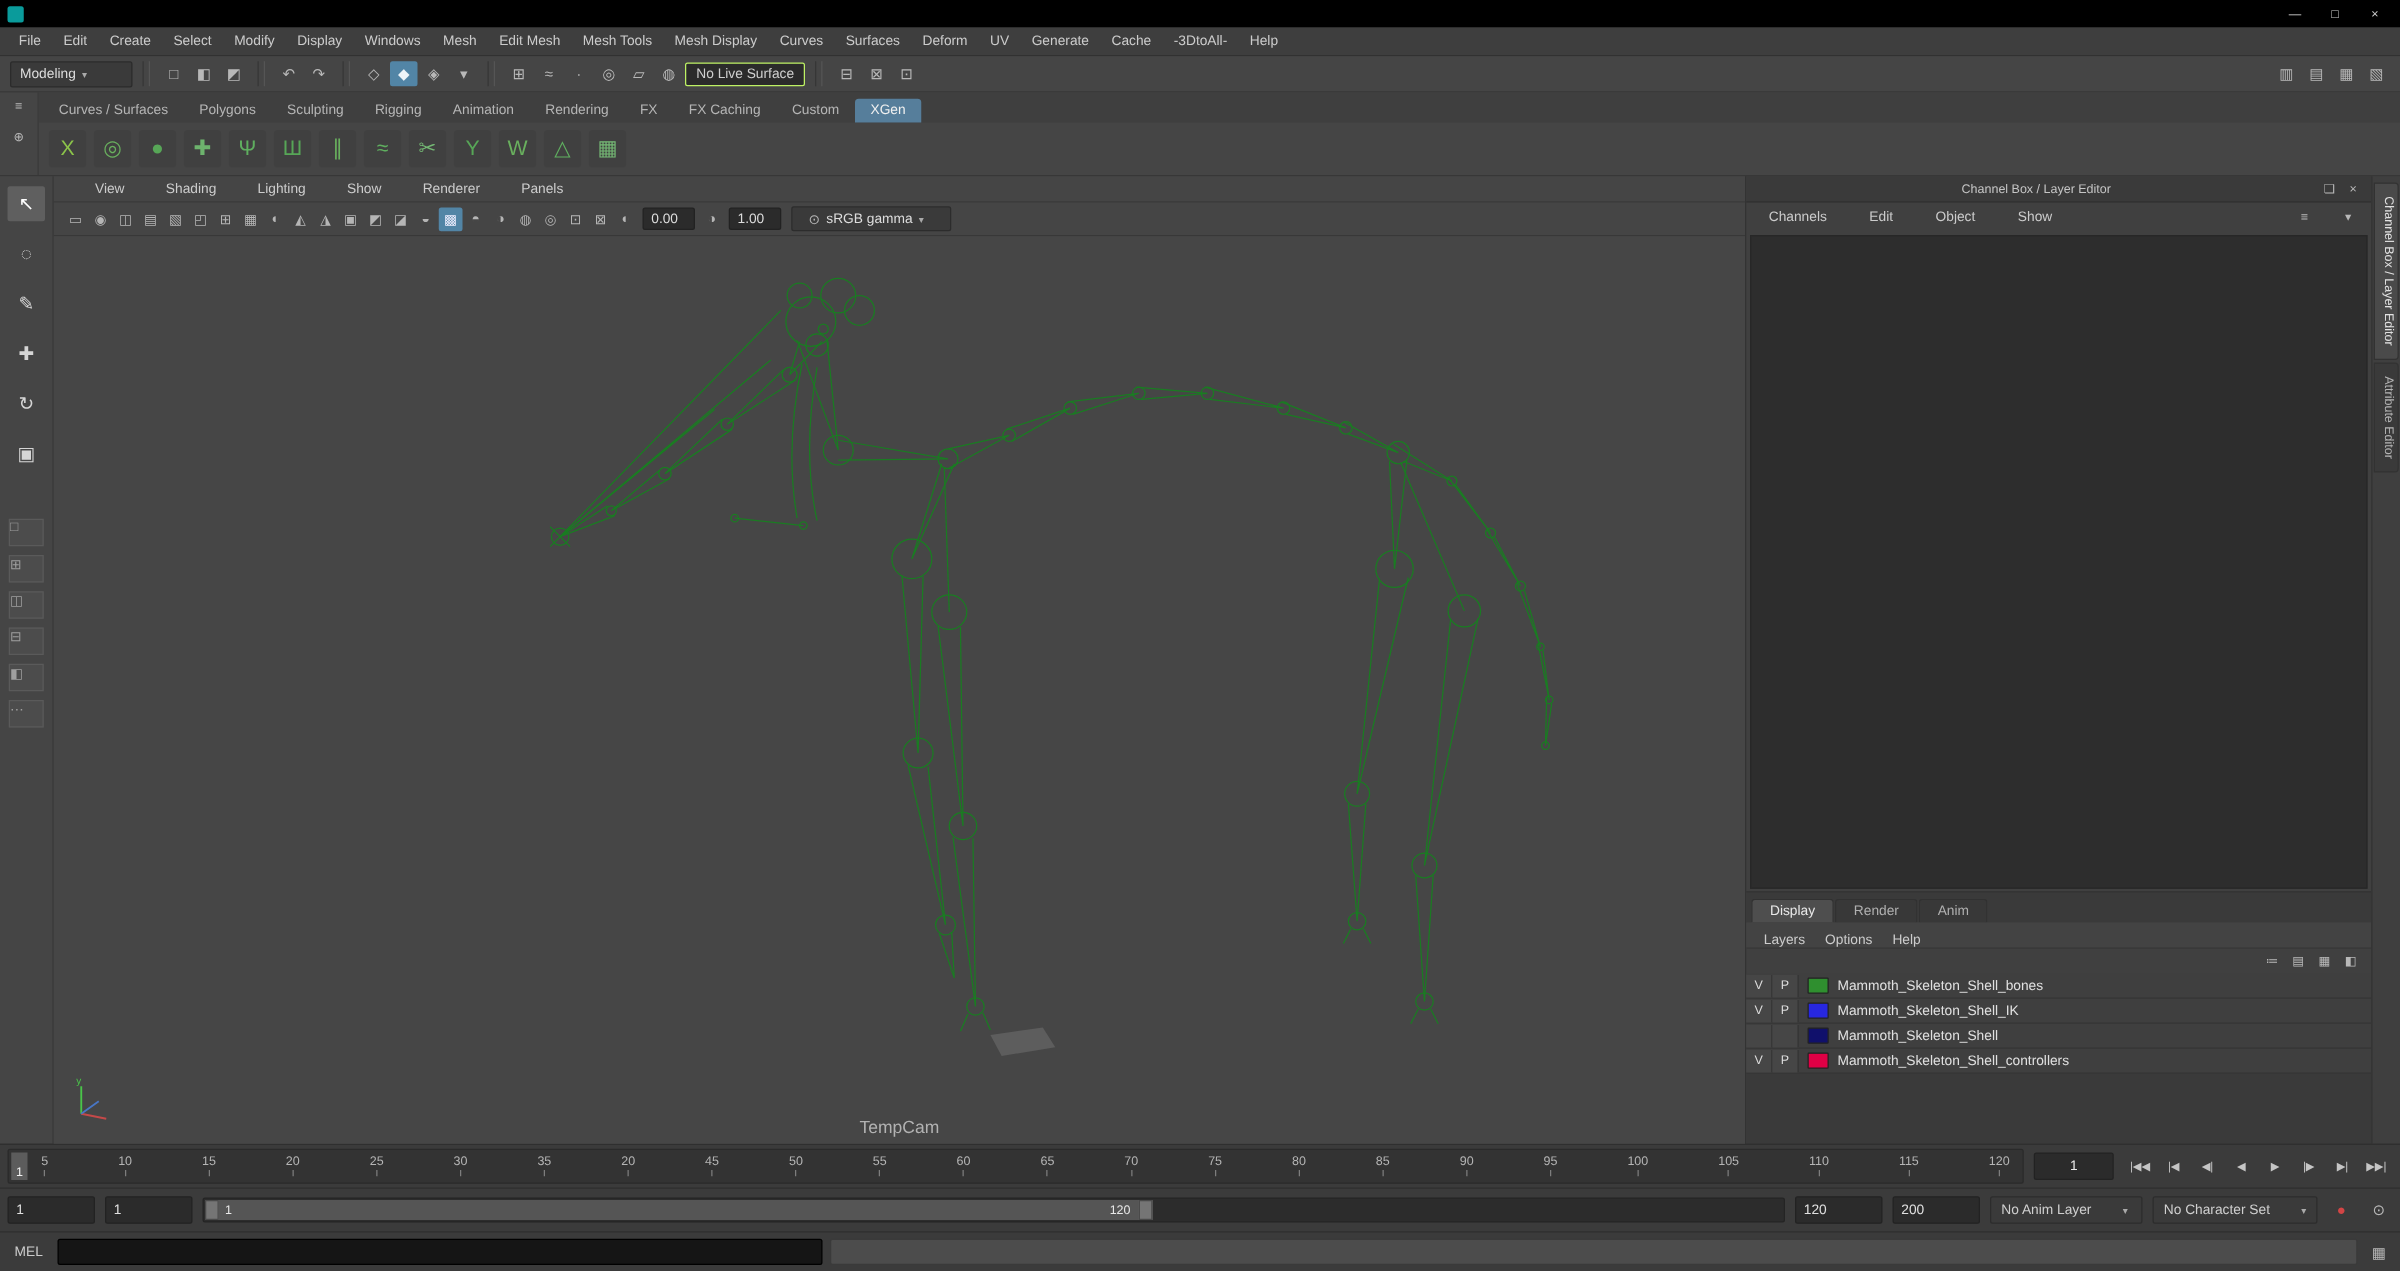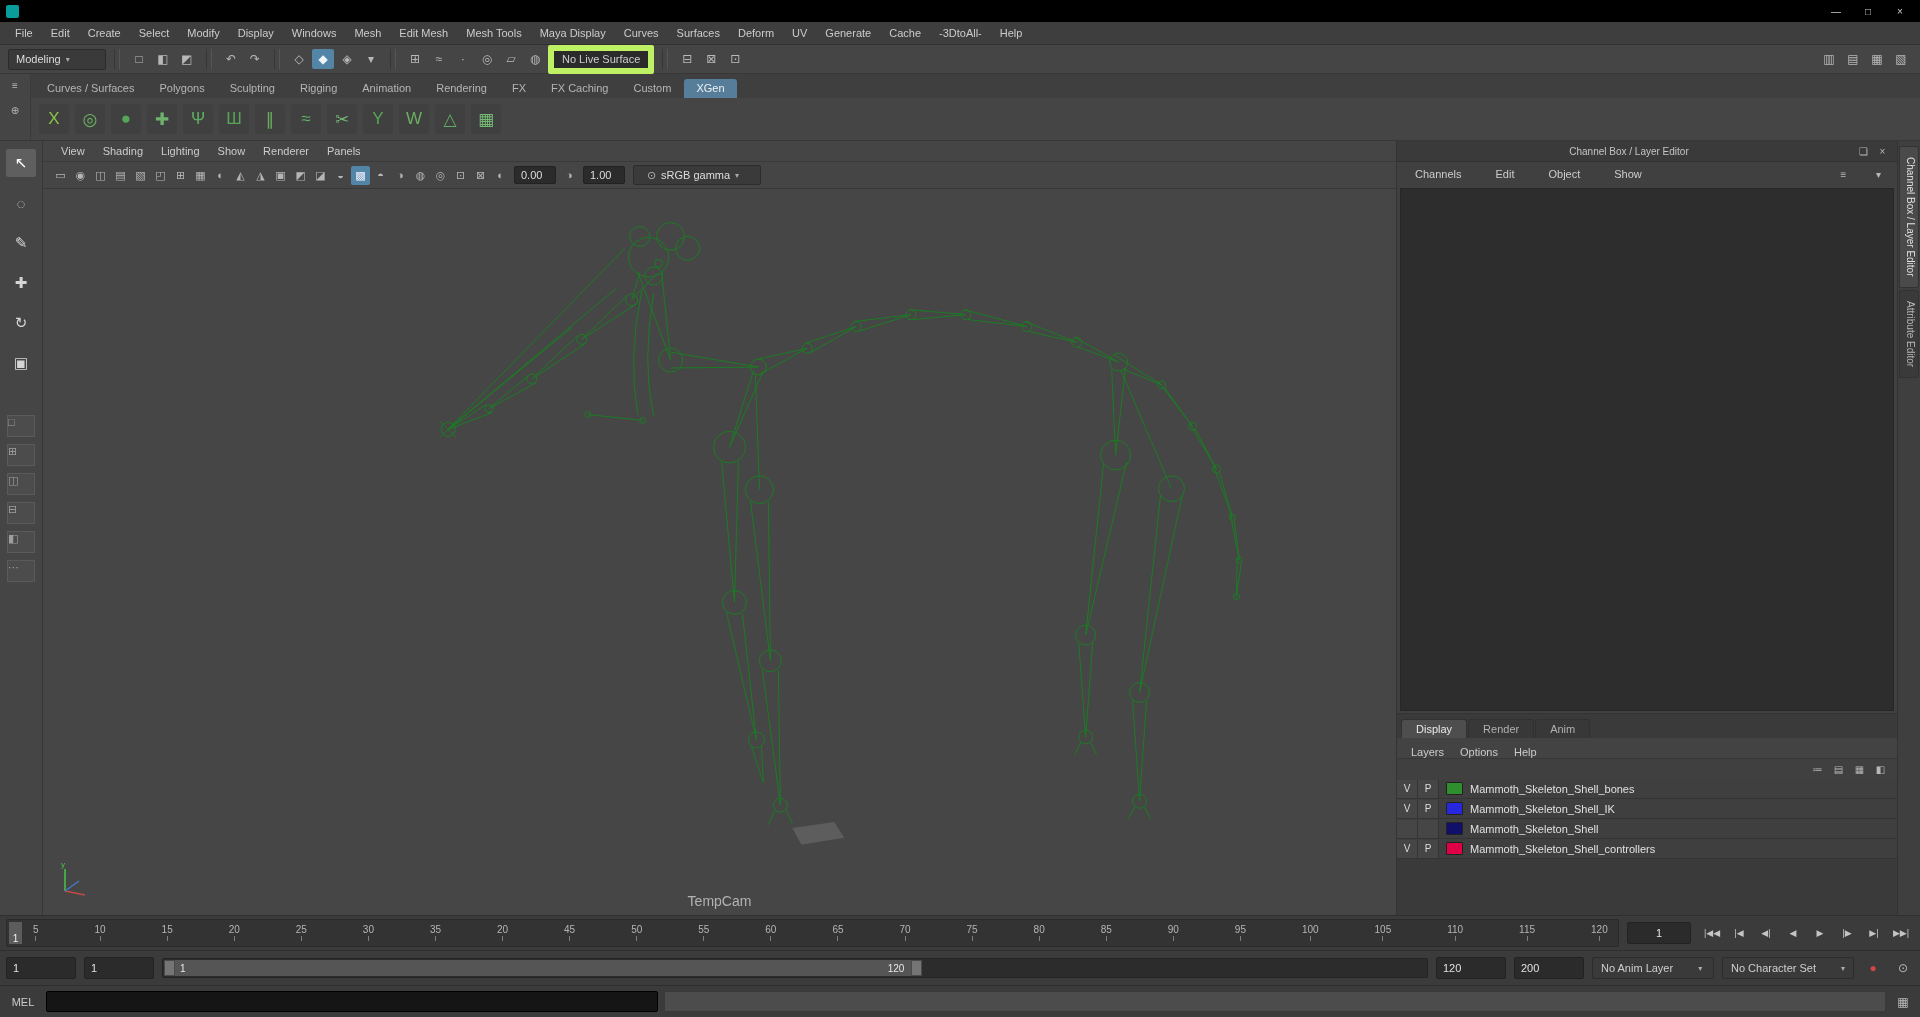--- a/index.html
+++ b/index.html
@@ -20,21 +20,21 @@
   .winbtns{margin-left:auto;display:flex;gap:4px;}
   .winbtn{width:28px;height:16px;display:flex;align-items:center;justify-content:center;color:#ccc;font-size:10px;}
   
   .menubar{height:22px;background:#3e3e3e;border-bottom:1px solid #313131;display:flex;align-items:center;padding:0 6px;flex:0 0 auto;}
   .menu-item{padding:0 9px;line-height:21px;color:#ccc;white-space:nowrap;}
   
   .statusline{height:28px;background:#454545;border-bottom:1px solid #373737;display:flex;align-items:center;padding:0 8px;gap:2px;flex:0 0 auto;}
   .menuset{display:flex;align-items:center;background:#3a3a3a;border:1px solid #2b2b2b;border-radius:2px;
            height:19px;padding:0 7px;min-width:82px;color:#ddd;}
   .slsep{width:4px;height:20px;border-left:1px solid #363636;border-right:1px solid #555;margin:0 6px;}
-  .field{background:#2b2b2b;border:6px solid #bef264;border-radius:2px;height:17px;display:flex;align-items:center;
+  .field{background:#2b2b2b;border:1px solid #bef264;border-radius:2px;height:17px;display:flex;align-items:center;
          padding:0 8px;color:#cfcfcf;}
   
   .shelfzone{display:flex;background:#454545;border-bottom:1px solid #373737;flex:0 0 auto;}
   .shelf-rail{width:30px;display:flex;flex-direction:column;align-items:center;padding-top:4px;gap:10px;
               border-right:1px solid #3a3a3a;}
   .shelf-main{flex:1;display:flex;flex-direction:column;}
   .shelftabs{height:24px;background:#3f3f3f;display:flex;align-items:flex-end;padding:0 4px;gap:1px;}
   .shelftab{padding:3px 12px;color:#b5b5b5;border-radius:3px 3px 0 0;line-height:13px;}
   .shelftab.active{background:#567e9b;color:#f0f0f0;}
   .shelficons{height:42px;display:flex;align-items:center;padding:0 8px;gap:6px;}
@@ -44,21 +44,21 @@
   .main{flex:1;min-height:0;display:flex;}
   .toolbox{width:42px;background:#454545;border-right:1px solid #373737;display:flex;flex-direction:column;
            align-items:center;padding-top:8px;gap:12px;flex:0 0 auto;}
   .tool{width:30px;height:28px;font-size:15px;color:#d5d5d5;}
   .tool.active{background:#5f5f5f;color:#fff;}
   .layouts{margin-top:26px;display:flex;flex-direction:column;gap:7px;align-items:center;}
   .layout{width:26px;height:20px;border:1px solid #5a5a5a;background:#4c4c4c;color:#9f9f9f;font-size:11px;}
   
   .viewport{flex:1;min-width:0;display:flex;flex-direction:column;background:#454545;}
   .vp-menus{height:20px;display:flex;align-items:center;padding:0 10px;gap:2px;border-bottom:1px solid #3a3a3a;}
-  .vp-menu{padding:0 8px;color:#ccc;}
+  .vp-menu{padding:0 8px;color:#ccc;margin-left:15px;}
   .vp-toolbar{height:26px;display:flex;align-items:center;padding:0 8px;gap:1px;border-bottom:1px solid #383838;}
   .vti{display:inline-flex;align-items:center;justify-content:center;width:19px;height:19px;font-size:11px;
        color:#b5b5b5;border-radius:2px;}
   .vti.active{background:#5285a6;color:#eef;}
   .vp-num{background:#2b2b2b;border:1px solid #222;border-radius:2px;height:16px;display:flex;align-items:center;
           padding:0 6px;margin:0 3px;color:#ddd;min-width:28px;}
   .vp-gamma{display:flex;align-items:center;background:#3a3a3a;border:1px solid #2c2c2c;border-radius:2px;
             height:18px;padding:0 8px;margin-left:4px;color:#ddd;min-width:110px;}
   .vp-canvas{flex:1;position:relative;background:#464646;overflow:hidden;}
   .vp-canvas svg.skel{position:absolute;inset:0;width:100%;height:100%;}
@@ -146,21 +146,21 @@
     <span class="menu-item">File</span>
       <span class="menu-item">Edit</span>
       <span class="menu-item">Create</span>
       <span class="menu-item">Select</span>
       <span class="menu-item">Modify</span>
       <span class="menu-item">Display</span>
       <span class="menu-item">Windows</span>
       <span class="menu-item">Mesh</span>
       <span class="menu-item">Edit Mesh</span>
       <span class="menu-item">Mesh Tools</span>
-      <span class="menu-item">Maya Display</span>
+      <span class="menu-item">Mesh Display</span>
       <span class="menu-item">Curves</span>
       <span class="menu-item">Surfaces</span>
       <span class="menu-item">Deform</span>
       <span class="menu-item">UV</span>
       <span class="menu-item">Generate</span>
       <span class="menu-item">Cache</span>
       <span class="menu-item">-3DtoAll-</span>
       <span class="menu-item">Help</span>
   </div>
 

